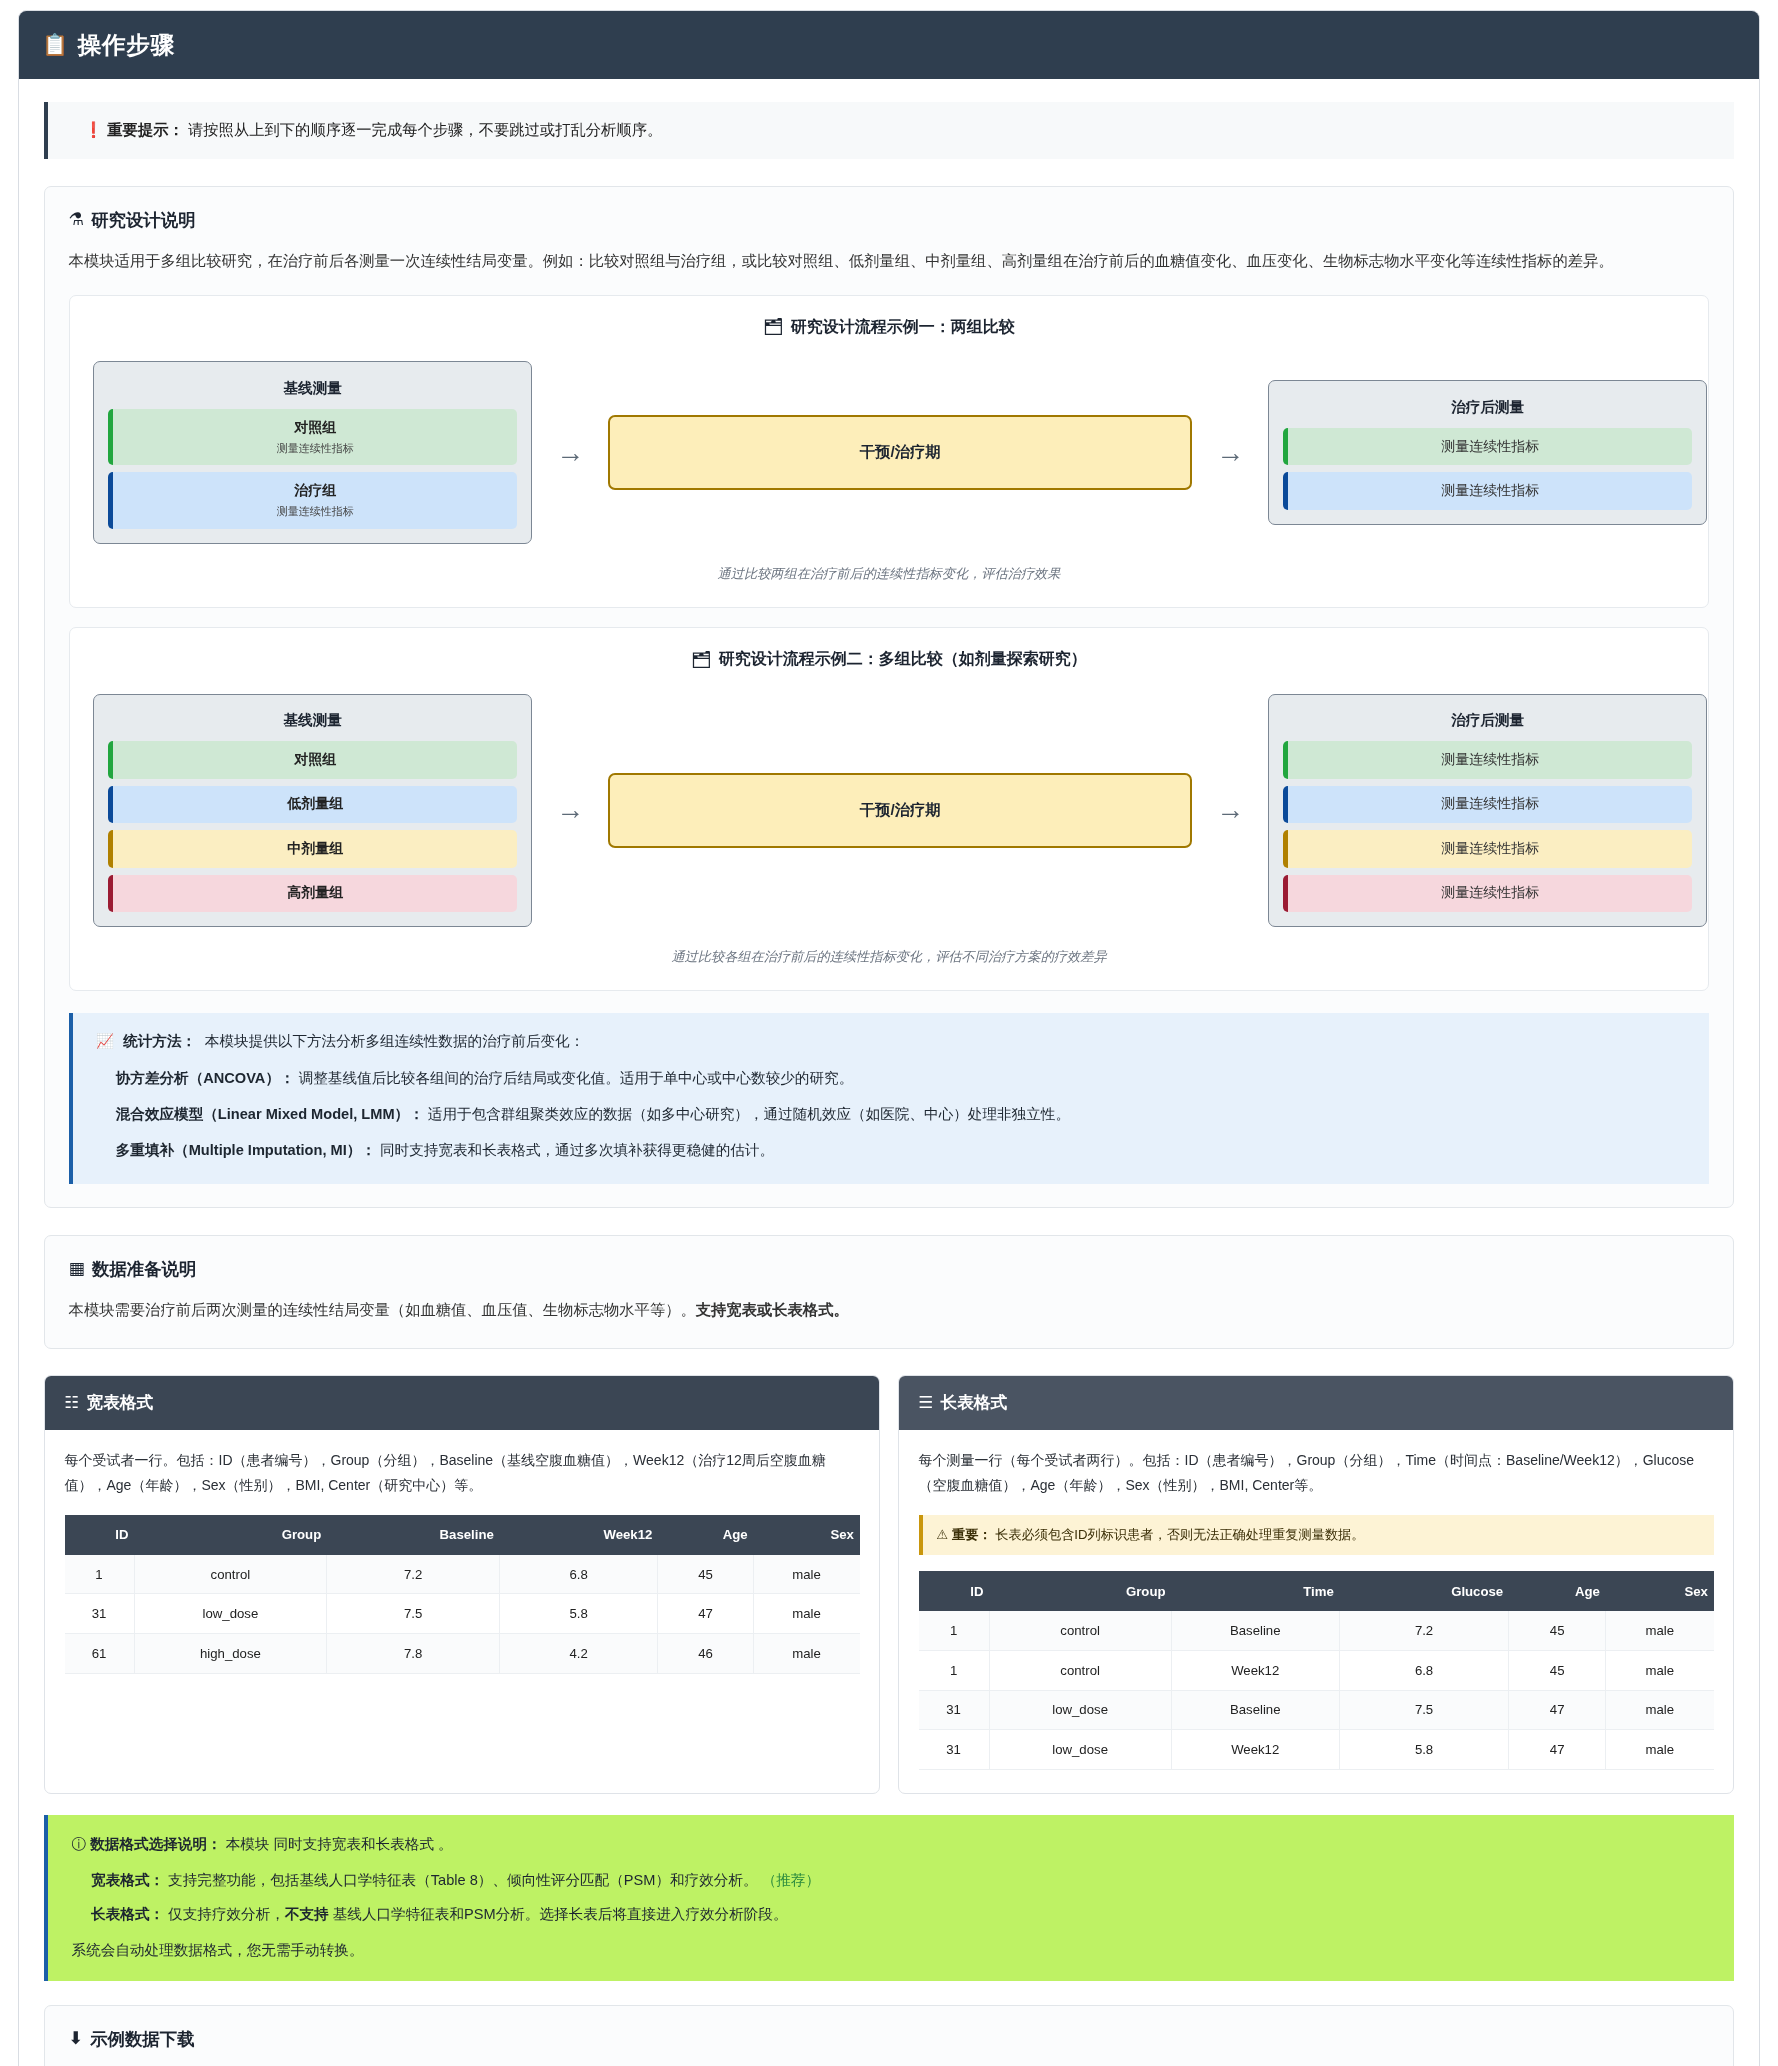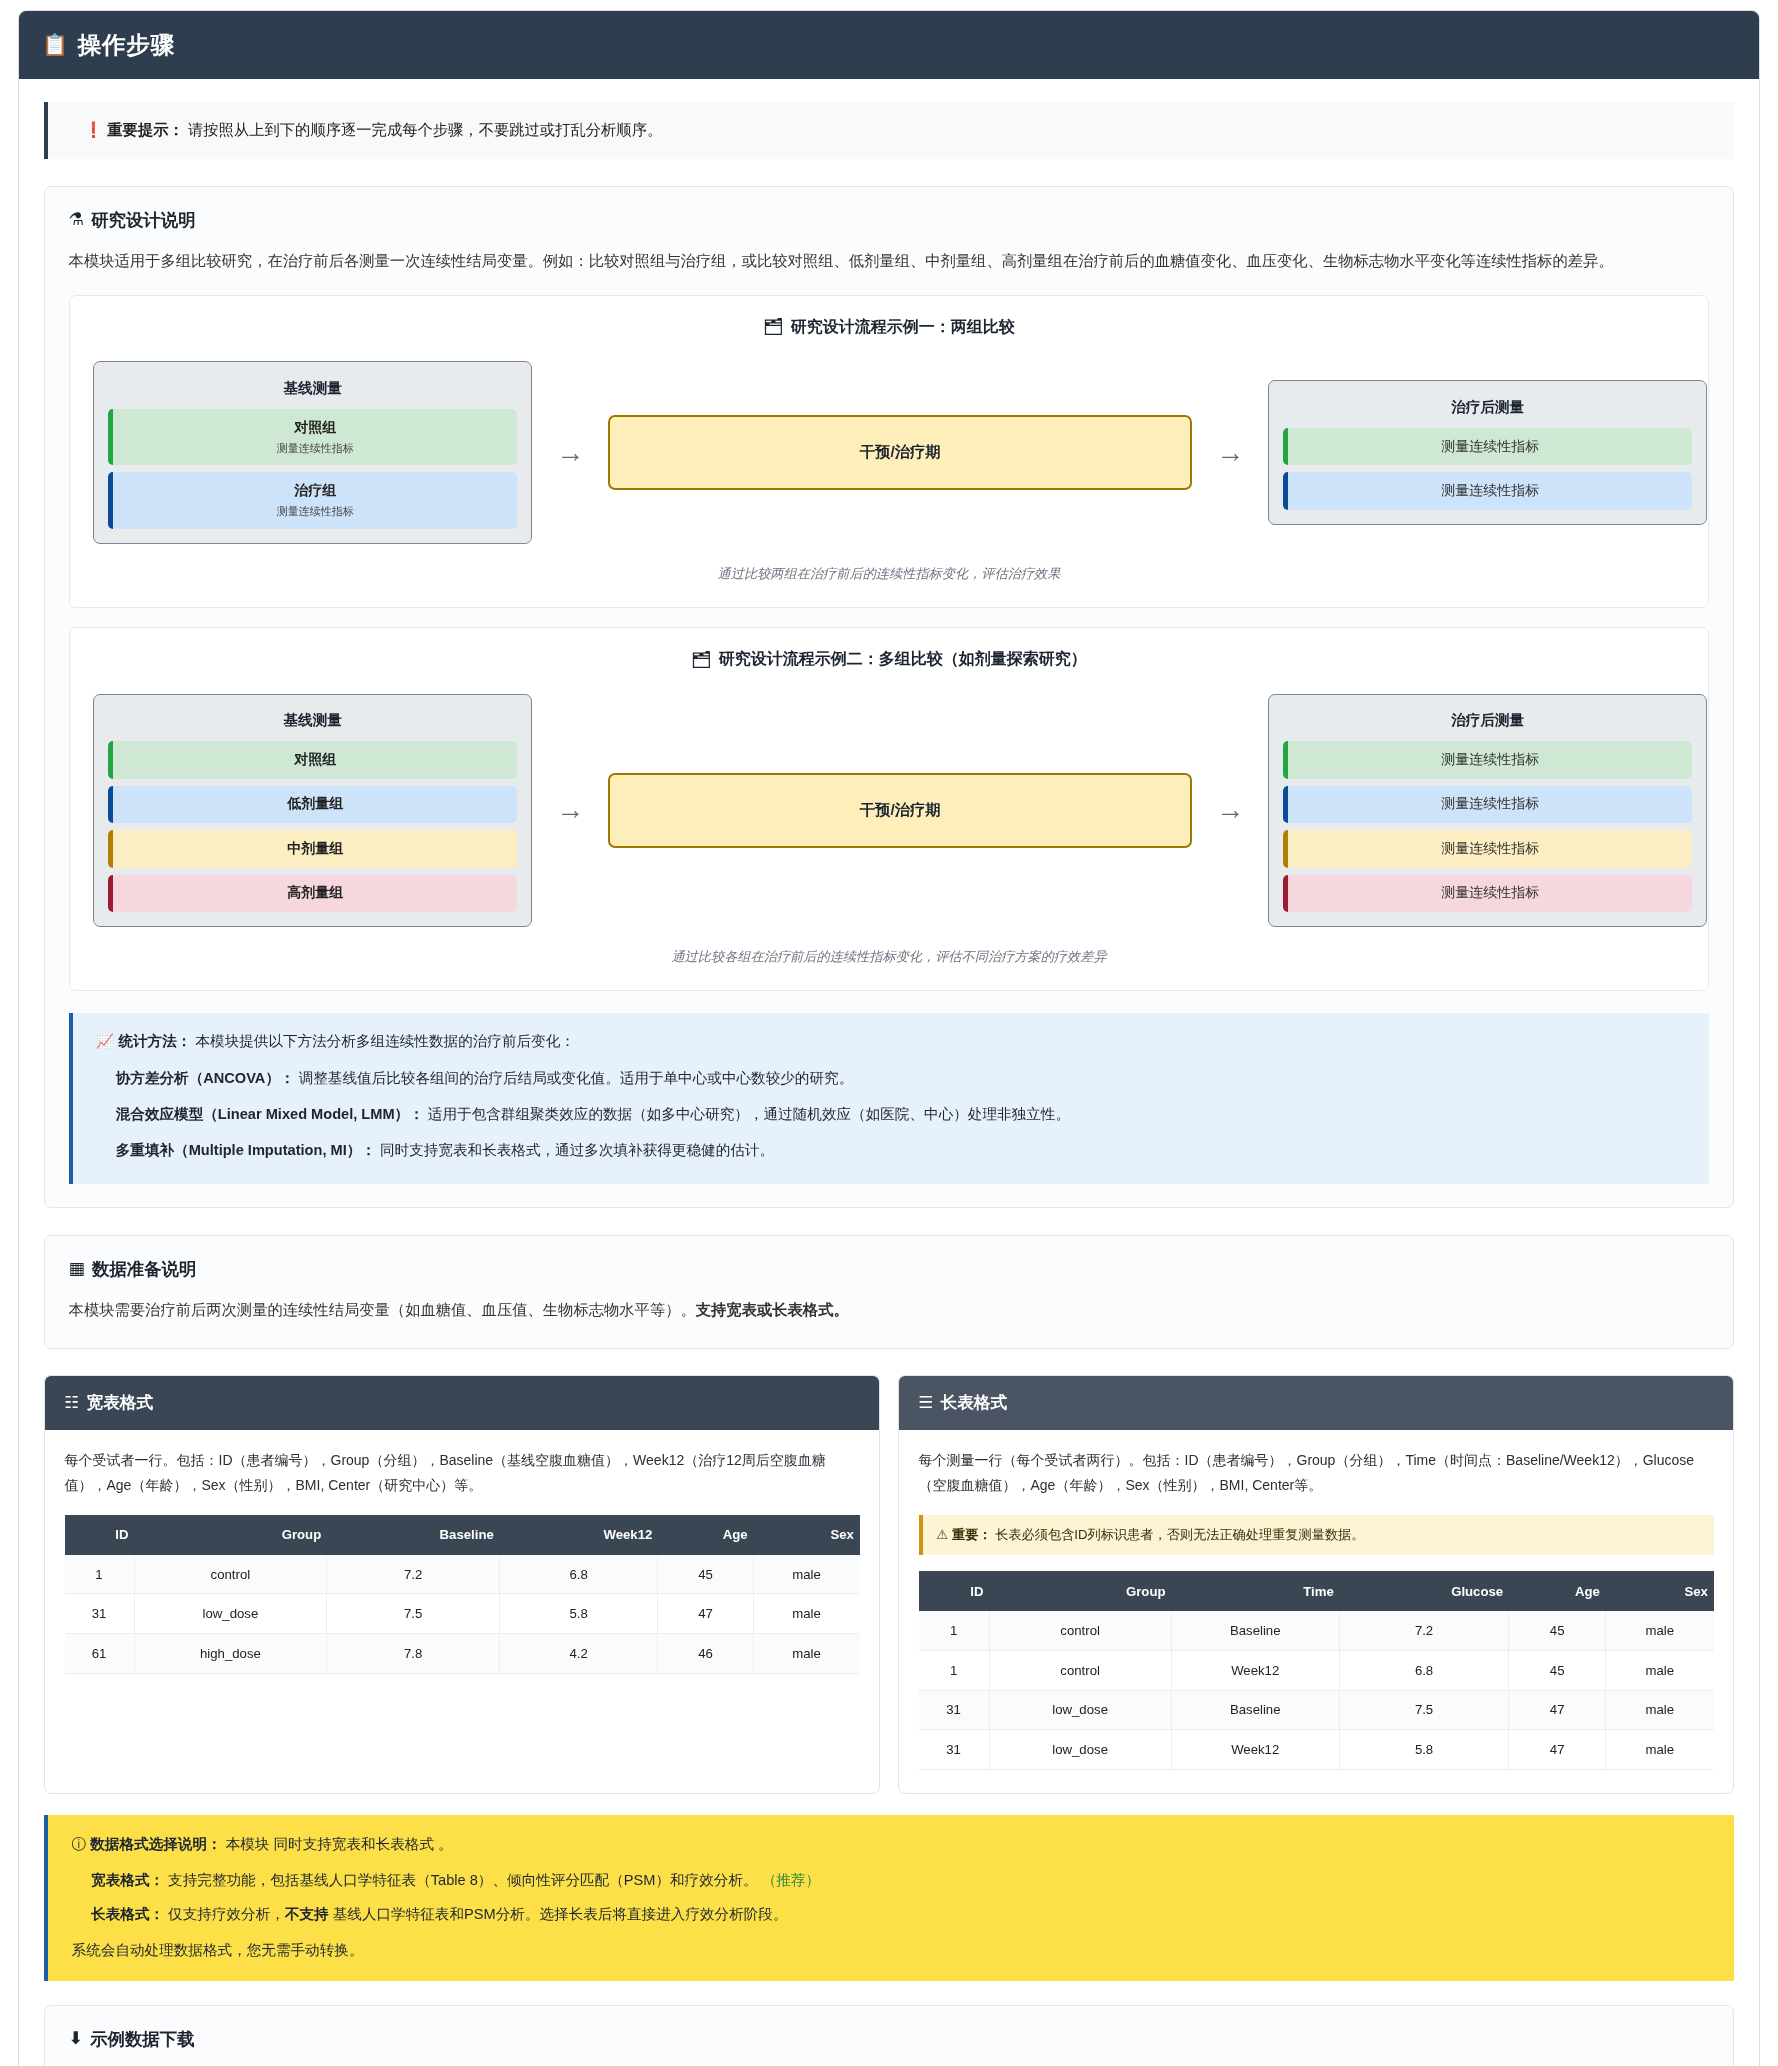--- a/index.html
+++ b/index.html
@@ -160,21 +160,21 @@
 
   
   .info-blue {
     border-left: 4.9px solid #1b5fa8;
     background: #e7f1fb;
     padding: 19.5px 23.6px 21px 23.6px;
     margin-top: 22px;
     font-size: 14.6px;
     color: #1d2630;
   }
-  .info-blue .bhead { margin-bottom: 15.3px; font-size: 14.6px; }
+  .info-blue .bhead { margin-bottom: 15.3px; font-size: 14.6px; font-family: Liberation Mono, monospace; }
   .info-blue .bhead b { font-weight: bold; }
   .info-blue .bitem {
     margin: 0 0 11px 19.5px;
     line-height: 1.7;
   }
   .info-blue .bitem:last-child { margin-bottom: 0; }
   .info-blue .bitem b { font-weight: bold; }
 
   
   .cols {
@@ -240,21 +240,21 @@
     border-bottom: 0.7px solid #eceff2;
     border-right: 0.7px solid #eceff2;
   }
   table.dt tbody td:last-child { border-right: none; }
   table.dt tbody tr:nth-child(odd) { background: #fafbfc; }
   table.dt tbody tr:nth-child(even) { background: #ffffff; }
 
   
   .fmt-blue {
     border-left: 4.9px solid #1b5fa8;
-    background: #fde047;
+    background: #bef264;
     padding: 19.5px 23.6px 21px 23.6px;
     margin-bottom: 23.6px;
     font-size: 14.6px;
     color: #1d2630;
   }
   .fmt-blue .fhead { margin-bottom: 14px; }
   .fmt-blue .fhead b { font-weight: bold; }
   .fmt-blue .fitem { margin: 0 0 9.7px 19.5px; line-height: 1.7; }
   .fmt-blue .fitem b { font-weight: bold; }
   .fmt-blue .rec { color: #2a8a3e; }

